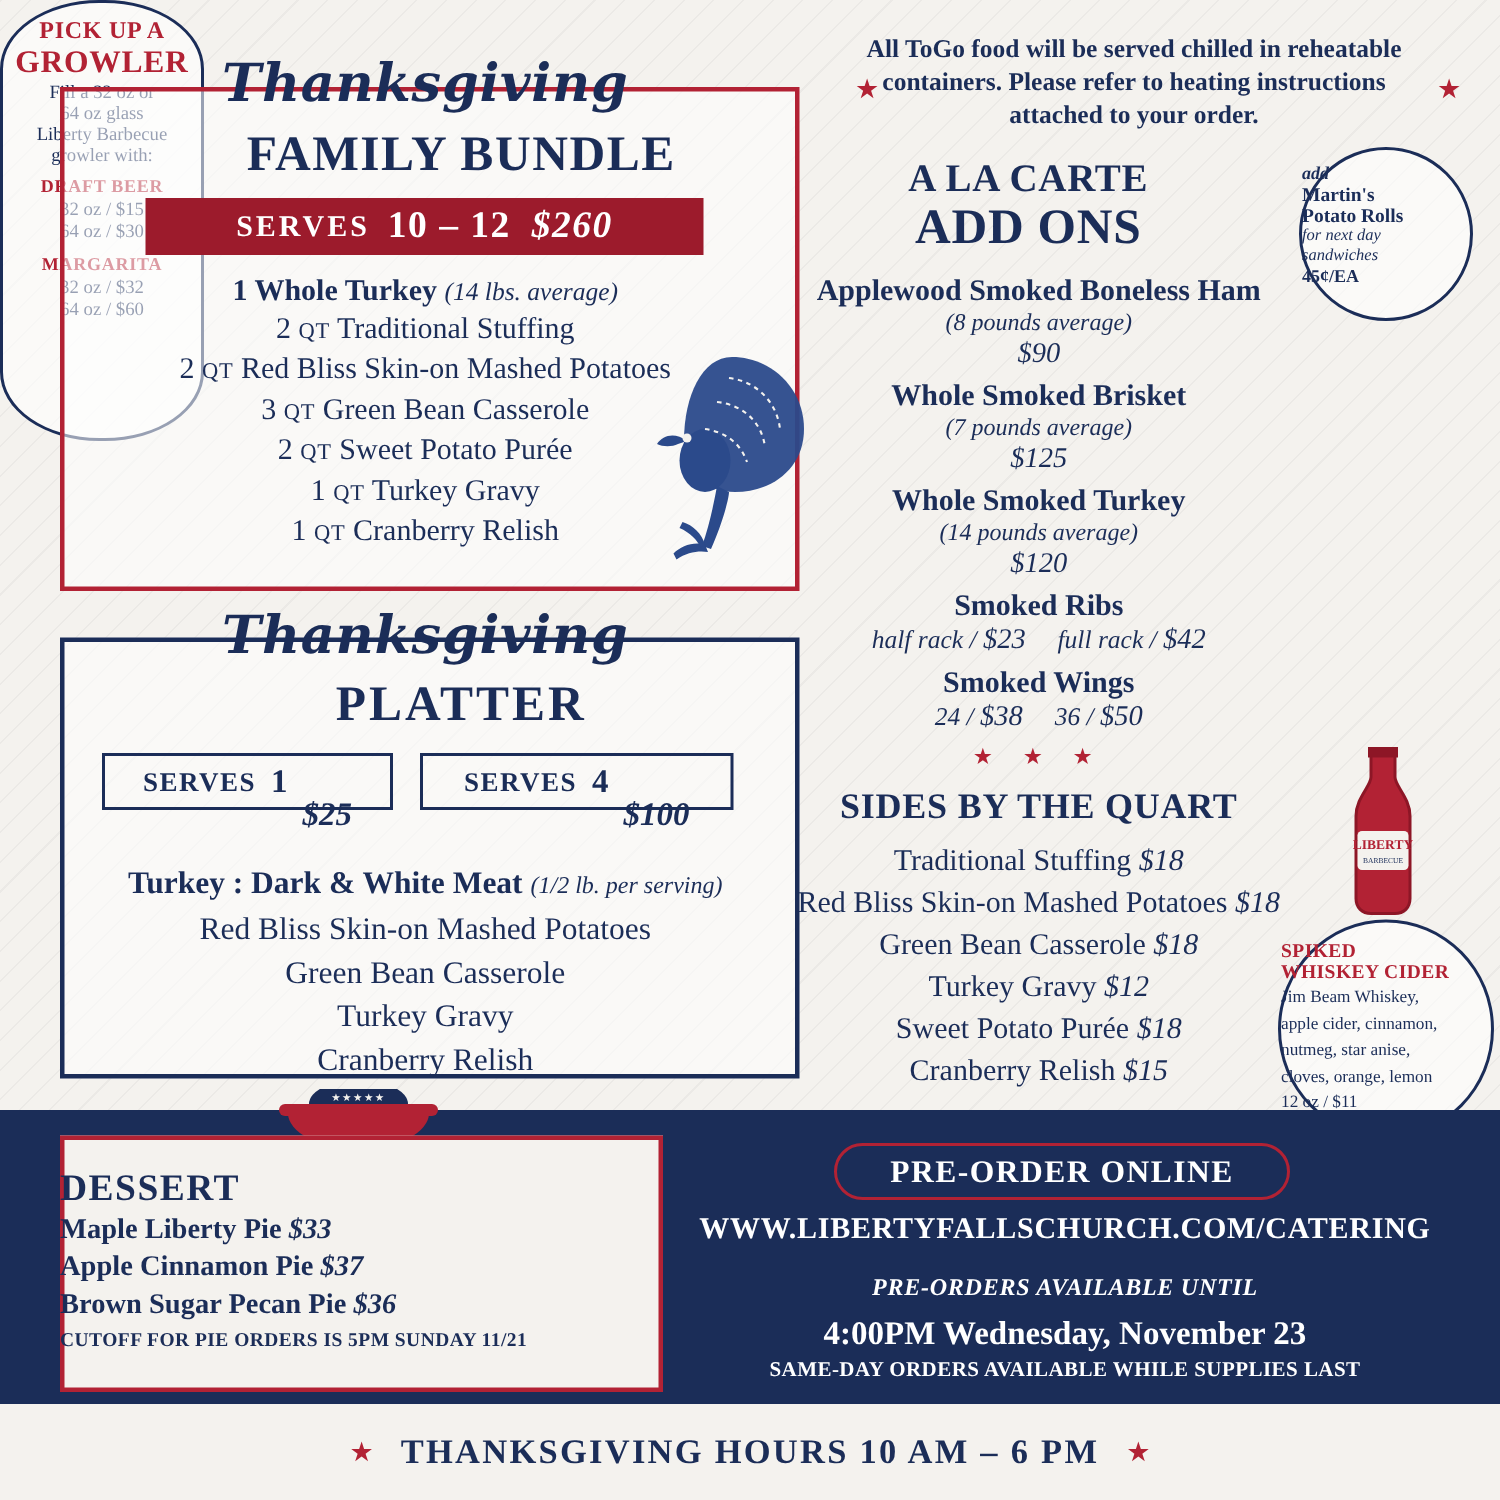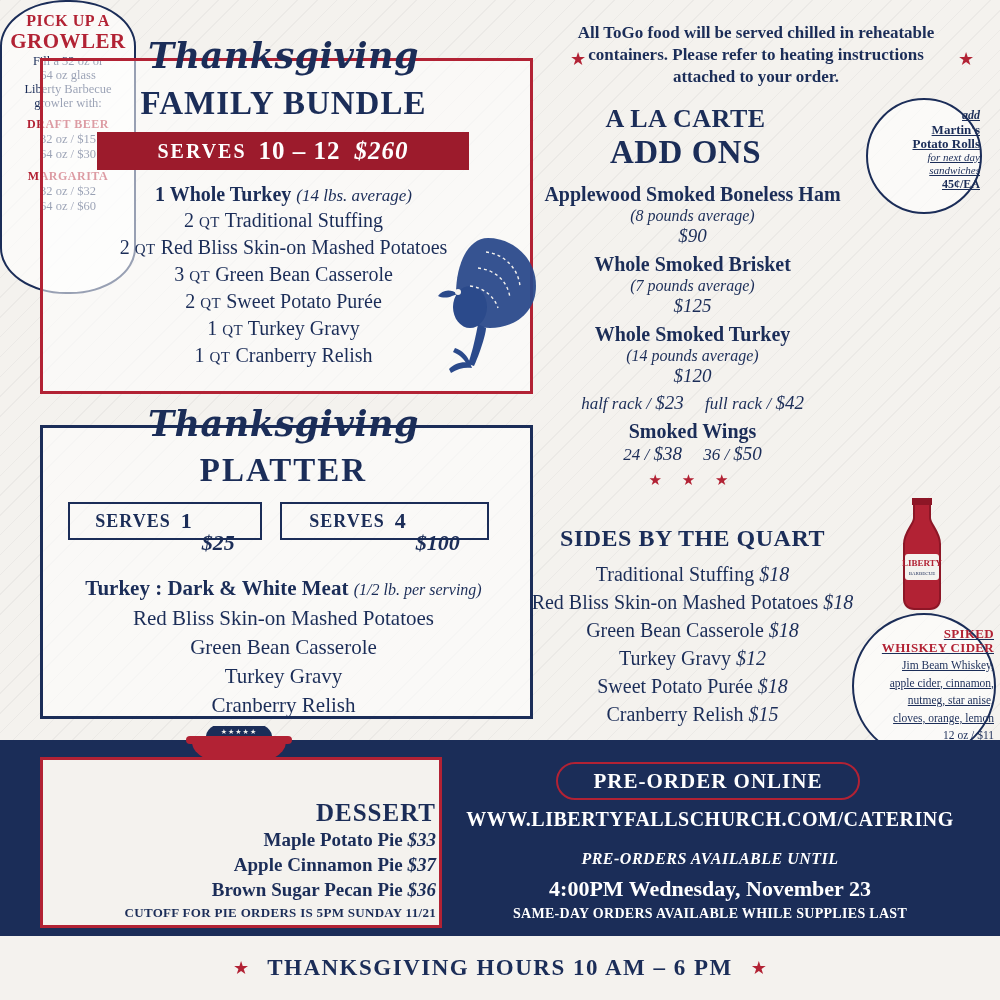--- a/index.html
+++ b/index.html
@@ -11,21 +11,21 @@
     overflow:hidden;
     color:#1b2d58;
   }
   .page{
     position:absolute;inset:0;
     background:
       repeating-linear-gradient(135deg, rgba(0,0,0,0.035) 0 1px, rgba(0,0,0,0) 1px 14px),
       #f4f2ee;
   }
   
-  .navy{color:#1b2d58;}
+  .navy{color:#1b2d58;padding-left:24px;}
 
   
   .box{
     position:absolute;
     border:3px solid #b22234;
     background:rgba(255,255,255,0.55);
   }
   #bundle-box{left:40px;top:58px;width:487px;height:330px;}
   #platter-box{left:40px;top:425px;width:487px;height:288px;border-color:#1b2d58;}
 
@@ -97,21 +97,21 @@
   .stars3{margin:6px 0 2px;color:#b22234;font-size:15px;letter-spacing:8px;}
 
   #sides{position:absolute;left:520px;top:525px;width:345px;text-align:center;}
   #sides .hd{font-size:24px;font-weight:bold;letter-spacing:.5px;margin-bottom:8px;}
   #sides .row{font-size:20px;line-height:28px;}
   #sides .row .p{font-style:italic;}
 
   
   .oval{
     position:absolute;border:2px solid #1b2d58;border-radius:50%/50%;
-    background:rgba(255,255,255,0.6);text-align:right;color:#1b2d58;text-decoration:underline;
+    background:rgba(255,255,255,0.6);text-align:left;color:#1b2d58;
   }
   #rolls{left:866px;top:98px;width:112px;height:104px;border-radius:50%;padding-top:8px;}
   #rolls .a{font-size:12px;font-style:italic;font-weight:bold;}
   #rolls .b{font-size:13px;font-weight:bold;line-height:14px;}
   #rolls .c{font-size:11px;font-style:italic;line-height:13px;}
   #rolls .d{font-size:12px;font-weight:bold;}
 
   #growler{
     left:856px;top:228px;width:132px;height:280px;
     border:2px solid #1b2d58;border-radius:66px/46px;background:rgba(255,255,255,0.6);
@@ -134,21 +134,21 @@
   #cider .i{font-size:11.5px;font-style:italic;}
 
   
   #navy-panel{
     position:absolute;left:0;top:740px;width:1000px;height:196px;background:#1b2d58;
   }
   #dessert-box{
     position:absolute;left:40px;top:757px;width:396px;height:165px;
     border:3px solid #b22234;background:#f4f2ee;
   }
-  #dessert{position:absolute;left:40px;top:799px;width:396px;text-align:right;color:#1b2d58;}
+  #dessert{position:absolute;left:40px;top:779px;width:396px;text-align:left;color:#1b2d58;}
   #dessert .hd{font-size:25px;font-weight:bold;letter-spacing:1px;}
   #dessert .row{font-size:19px;line-height:25px;font-weight:bold;}
   #dessert .row .p{font-style:italic;}
   #dessert .cut{font-size:13px;font-weight:bold;font-variant:small-caps;letter-spacing:.3px;margin:3px 0 2px;}
   #dessert .ice{font-size:19px;font-weight:bold;}
   #dessert .ice .it{font-style:italic;}
 
   #turkey-pot{position:absolute;left:186px;top:726px;width:106px;height:40px;}
 
   .pill-red{
@@ -282,20 +282,21 @@
       <div class="nm">Whole Smoked Brisket</div>
       <div class="sub">(7 pounds average)</div>
       <div class="pr">$125</div>
     </div>
     <div class="addon">
       <div class="nm">Whole Smoked Turkey</div>
       <div class="sub">(14 pounds average)</div>
       <div class="pr">$120</div>
     </div>
     <div class="addon">
+      <div class="nm">Smoked Ribs</div>
       <div class="ribline">
         <span>half rack /</span>
         <span class="pr">$23</span>
         &nbsp;&nbsp;&nbsp;
         <span>full rack /</span>
         <span class="pr">$42</span>
       </div>
     </div>
     <div class="addon">
       <div class="nm">Smoked Wings</div>
@@ -390,21 +391,21 @@
     <rect x="0" y="10" width="106" height="8" rx="4" fill="#b22234"></rect>
     <path d="M20 10 a33 16 0 0 1 66 0 z" fill="#1b2d58"></path>
     <circle cx="53" cy="0" r="3" fill="#1b2d58"></circle>
     <text x="53" y="8" text-anchor="middle" font-size="7" fill="#f4f2ee" letter-spacing="1">★★★★★</text>
   </svg>
 
   <div id="dessert-box"></div>
   <div id="dessert">
     <div class="hd">DESSERT</div>
     <div class="row">
-      <span>Maple Potato Pie</span>
+      <span>Maple Liberty Pie</span>
       <span class="p">$33</span>
     </div>
     <div class="row">
       <span>Apple Cinnamon Pie</span>
       <span class="p">$37</span>
     </div>
     <div class="row">
       <span>Brown Sugar Pecan Pie</span>
       <span class="p">$36</span>
     </div>

